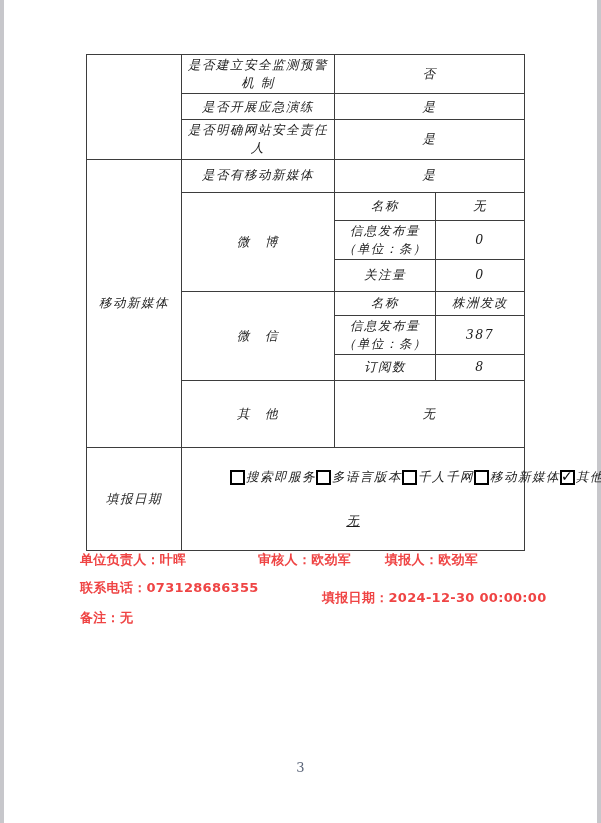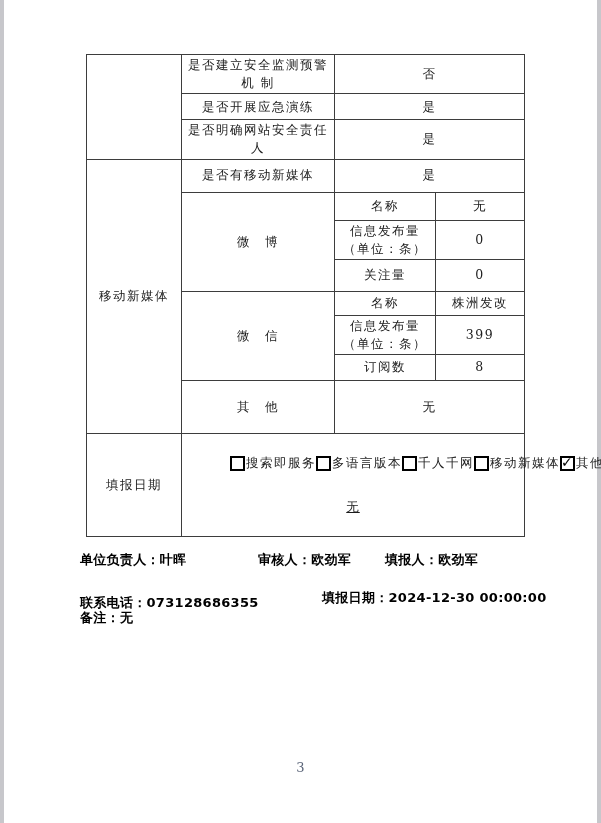--- a/index.html
+++ b/index.html
@@ -7,21 +7,21 @@
     width:601px;height:823px;position:relative;background:#ffffff;
     font-family:"DejaVu Serif","Liberation Serif",serif;
     overflow:hidden;
   }
   .edge{position:absolute;top:0;bottom:0;width:4px;background:#c7c7cb;}
   .edge.left{left:0;}
   .edge.right{right:0;}
 
   table.report-table{
     position:absolute;left:86px;top:54px;
-    width:438px;border-collapse:collapse;table-layout:fixed;
+    width:438px;border-collapse:collapse;table-layout:fixed;font-style:italic;
   }
   table.report-table td{
     border:1.6px solid #3d3d3d;
     text-align:center;vertical-align:middle;
     font-size:12.5px;color:#1c1c1c;letter-spacing:1.5px;
     white-space:pre-line;line-height:1.45;
     padding:1px 2px;
   }
   td.innov-cell{
     text-align:left;vertical-align:middle;padding:6px 4px 6px 17px;
@@ -40,21 +40,21 @@
     font-size:14px;font-weight:bold;color:#000;
     font-family:"DejaVu Sans","Liberation Sans",sans-serif;
   }
   .cb-label{font-size:12.5px;}
   .innov-other{
     text-decoration:underline;margin-top:4px;letter-spacing:1px;
   }
   .foot-item{
     position:absolute;
     font-family:"DejaVu Sans","Liberation Sans",sans-serif;
-    font-weight:bold;font-size:13px;color:#000000;letter-spacing:0.3px;
+    font-weight:bold;font-size:13px;color:#ef4444;letter-spacing:0.3px;
     white-space:nowrap;
   }
   .page-number{
     position:absolute;left:0;right:0;top:760px;text-align:center;
     font-size:13px;color:#5a6478;
     font-family:"DejaVu Serif","Liberation Serif",serif;
   }
 </style>
 </head>
 <body>
@@ -107,28 +107,28 @@
     </tr>
 
     <tr style="height:24px">
       <td rowspan="3">微　信</td>
       <td>名称</td>
       <td>株洲发改</td>
     </tr>
     <tr style="height:36px">
       <td>信息发布量
 （单位：条）</td>
-      <td>399</td>
+      <td>387</td>
     </tr>
     <tr style="height:26px">
       <td>订阅数</td>
       <td>8</td>
     </tr>
 
-    <tr style="height:53px">
+    <tr style="height:67px">
       <td>其　他</td>
       <td colspan="2">无</td>
     </tr>
 
     <tr style="height:103px">
       <td>填报日期</td>
       <td colspan="3" class="innov-cell">
         <div class="cb-line">
           <span class="cb" data-checked="false">
               <span class="box"></span>
@@ -150,18 +150,18 @@
         <div class="innov-other">无</div>
       </td>
     </tr>
   </tbody>
 </table>
 
 <div class="foot-item" style="left:80px;top:551px"><span>单位负责人：</span><span>叶晖</span></div>
 <div class="foot-item" style="left:258px;top:551px"><span>审核人：</span><span>欧劲军</span></div>
 <div class="foot-item" style="left:385px;top:551px"><span>填报人：</span><span>欧劲军</span></div>
 
-<div class="foot-item" style="left:80px;top:594px"><span>联系电话：</span><span>073128686355</span></div>
+<div class="foot-item" style="left:80px;top:579px"><span>联系电话：</span><span>073128686355</span></div>
 <div class="foot-item" style="left:322px;top:589px"><span>填报日期：</span><span>2024-12-30 00:00:00</span></div>
 
 <div class="foot-item" style="left:80px;top:609px"><span>备注：</span><span>无</span></div>
 
 <div class="page-number">3</div>
 
 </body></html>

